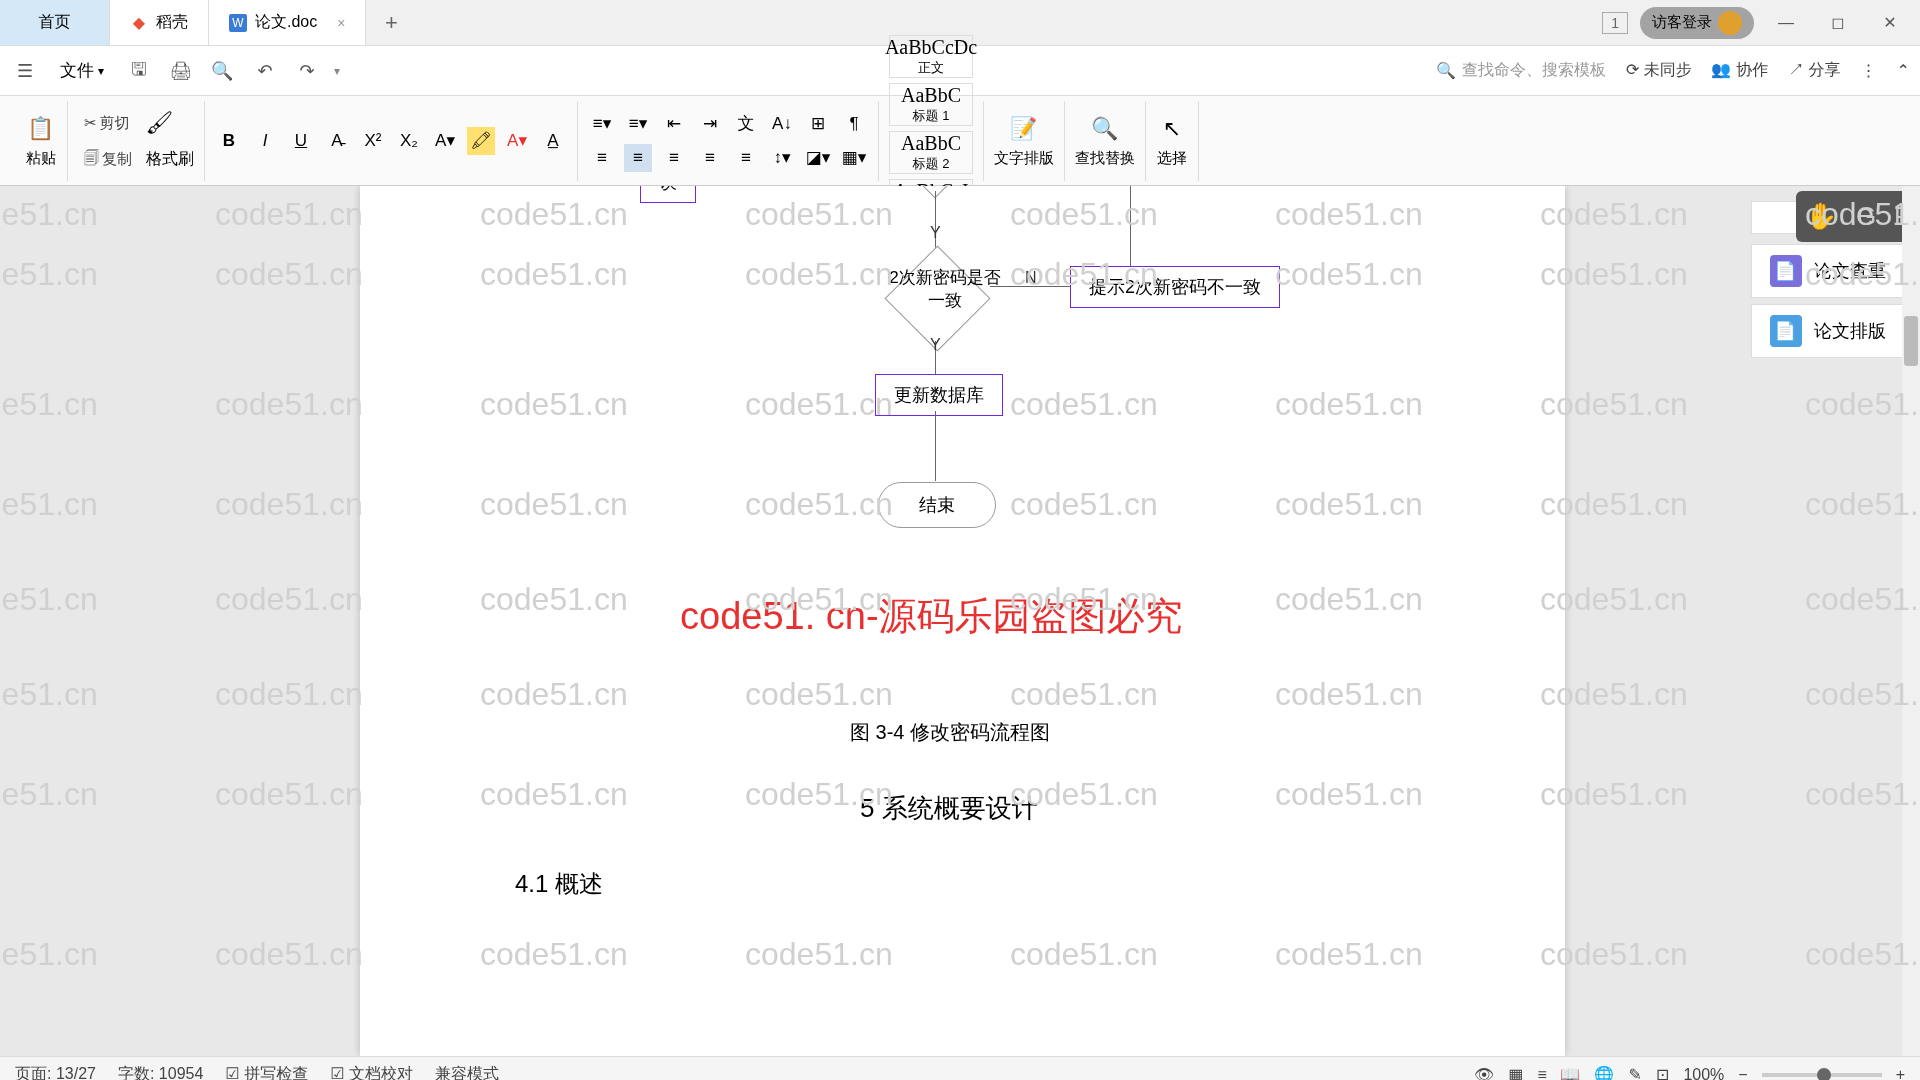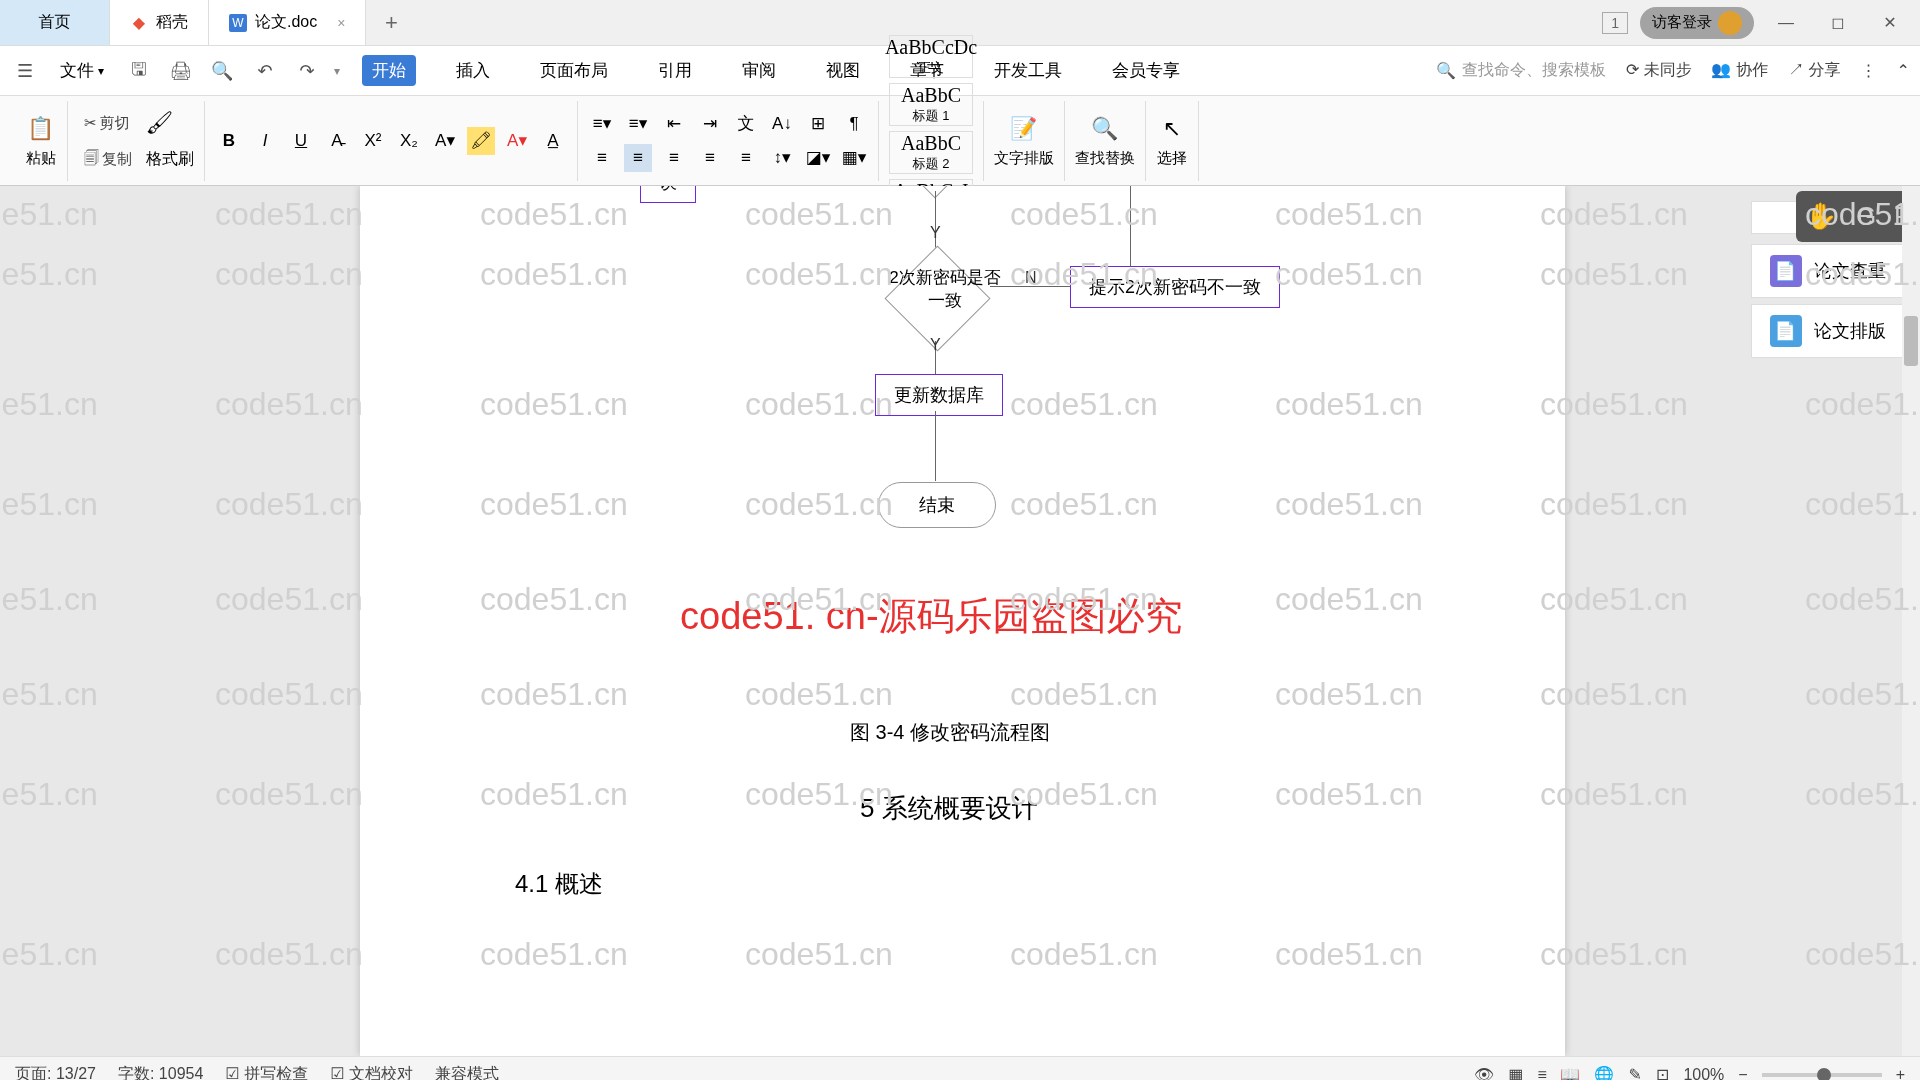--- a/index.html
+++ b/index.html
@@ -99,31 +99,20 @@
         <span>文件</span> 
         <span style="font-size:12px">▾</span>
       </span>
     <span class="menu-icon">🖫</span>
     <span class="menu-icon">🖨</span>
     <span class="menu-icon">🔍</span>
     <span class="menu-icon">↶</span>
     <span class="menu-icon">↷</span>
     <span style="font-size:12px;color:#888">▾</span>
   </div>
-  <div class="menu-tabs">
-    <span class="menu-tab active">开始</span>
-    <span class="menu-tab">插入</span>
-    <span class="menu-tab">页面布局</span>
-    <span class="menu-tab">引用</span>
-    <span class="menu-tab">审阅</span>
-    <span class="menu-tab">视图</span>
-    <span class="menu-tab">章节</span>
-    <span class="menu-tab">开发工具</span>
-    <span class="menu-tab">会员专享</span>
-  </div>
   <div class="menu-right">
     <div class="search-box">
         <span>🔍</span>
         <span>查找命令、搜索模板</span>
       </div>
     <span>⟳ <span>未同步</span></span>
     <span>👥 <span>协作</span></span>
     <span>↗ <span>分享</span></span>
     <span>⋮</span>
     <span>⌃</span>

